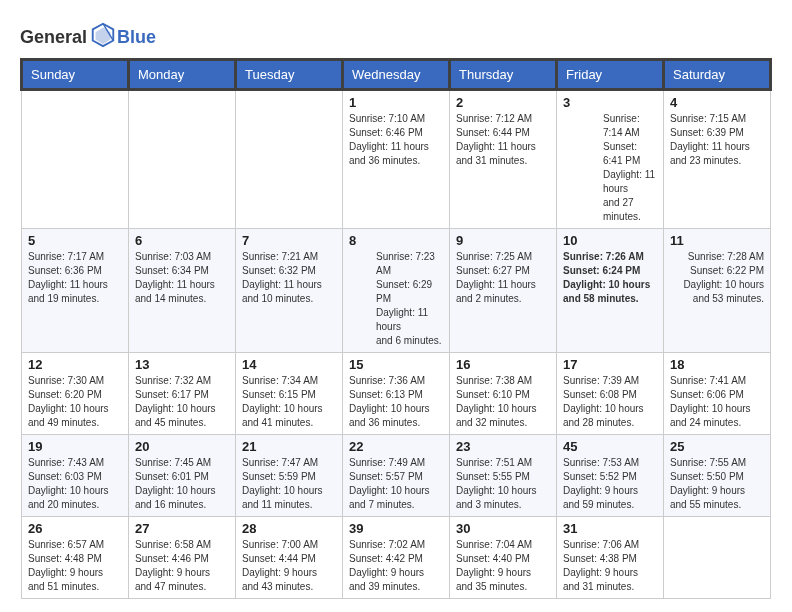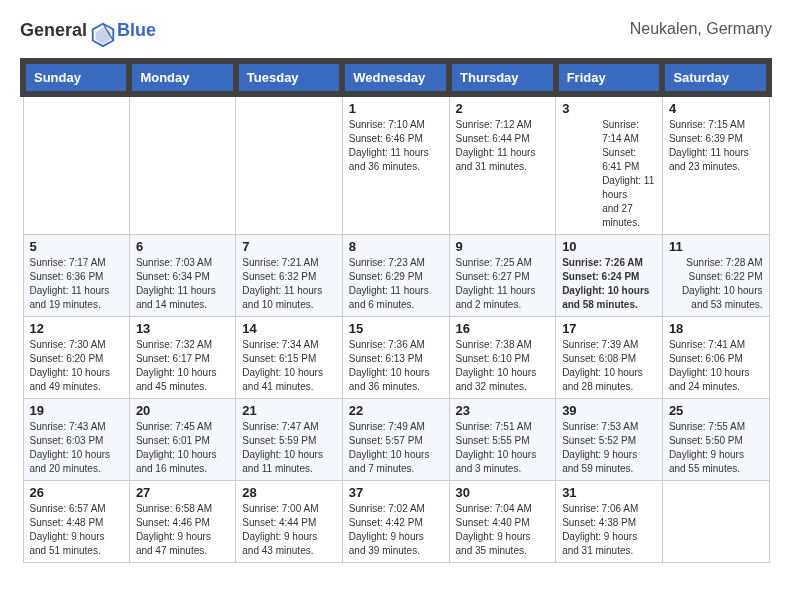--- a/index.html
+++ b/index.html
@@ -11,21 +11,21 @@
       padding: 20px;
     }
     .header {
       display: flex;
       justify-content: space-between;
       align-items: flex-start;
       margin-bottom: 10px;
     }
     .logo {
       display: flex;
-      align-items: flex-start;
+      align-items: flex-end;
     }
     .logo-icon {
       width: 28px;
       height: 28px;
       margin-left: 2px;
     }
     .title-block {
       text-align: right;
     }
     .month-title {
@@ -41,22 +41,22 @@
       width: 100%;
       border-collapse: collapse;
       border: 1px solid #ccc;
     }
     .calendar th {
       background-color: #3a6abf;
       color: #fff;
       text-align: left;
       padding: 6px 8px;
       font-size: 13px;
-      font-weight: bold;
-      border: 6px solid #404040;
+      font-weight: normal;
+      border: 3px solid #404040;
     }
     .calendar td {
       vertical-align: top;
       border: 1px solid #ccc;
       padding: 4px 6px;
       width: 107px;
       min-height: 90px;
       font-size: 11px;
       color: #333;
       background: #fff;
@@ -90,21 +90,20 @@
   <div class="logo">
     <span style="font-size:18px;font-weight:bold;color:#333;">General</span>
     <svg class="logo-icon" viewBox="0 0 30 30" width="30" height="30">
       <polygon points="15,4 26,10 26,22 15,28 4,22 4,10" fill="none" stroke="#3a6abf" stroke-width="2"></polygon>
       <polygon points="15,8 23,13 23,21 15,26 7,21 7,13" fill="#3a6abf" opacity="0.3"></polygon>
       <line x1="15" y1="4" x2="26" y2="22" stroke="#3a6abf" stroke-width="1.5"></line>
     </svg>
     <span style="font-size:18px;font-weight:bold;color:#3a6abf;">Blue</span>
   </div>
   <div class="title-block">
-    <div class="subtitle">Neukalen, Germany</div>
   </div>
 </div>
 
 <table class="calendar">
   <thead>
     <tr>
     <th>Sunday</th>
         <th>Monday</th>
         <th>Tuesday</th>
         <th>Wednesday</th>
@@ -164,21 +163,21 @@
         </td>
         <td>
           <span class="day-number">7</span>
           <div class="day-info" style="white-space: pre-line;">Sunrise: 7:21 AM
 Sunset: 6:32 PM
 Daylight: 11 hours
 and 10 minutes.</div>
         </td>
         <td>
           <span class="day-number">8</span>
-          <div class="day-info" style="white-space: pre-line;">Sunrise: 7:23 AM
+          <div class="day-info" style="white-space: pre-line; margin-left: 27px;">Sunrise: 7:23 AM
 Sunset: 6:29 PM
 Daylight: 11 hours
 and 6 minutes.</div>
         </td>
         <td>
           <span class="day-number">9</span>
           <div class="day-info" style="white-space: pre-line;">Sunrise: 7:25 AM
 Sunset: 6:27 PM
 Daylight: 11 hours
 and 2 minutes.</div>
@@ -279,21 +278,21 @@
 and 7 minutes.</div>
         </td>
         <td>
           <span class="day-number">23</span>
           <div class="day-info" style="white-space: pre-line;">Sunrise: 7:51 AM
 Sunset: 5:55 PM
 Daylight: 10 hours
 and 3 minutes.</div>
         </td>
         <td>
-          <span class="day-number">39</span>
+          <span class="day-number">45</span>
           <div class="day-info" style="white-space: pre-line;">Sunrise: 7:53 AM
 Sunset: 5:52 PM
 Daylight: 9 hours
 and 59 minutes.</div>
         </td>
         <td>
           <span class="day-number">25</span>
           <div class="day-info" style="white-space: pre-line;">Sunrise: 7:55 AM
 Sunset: 5:50 PM
 Daylight: 9 hours
@@ -316,21 +315,21 @@
 and 47 minutes.</div>
         </td>
         <td>
           <span class="day-number">28</span>
           <div class="day-info" style="white-space: pre-line;">Sunrise: 7:00 AM
 Sunset: 4:44 PM
 Daylight: 9 hours
 and 43 minutes.</div>
         </td>
         <td>
-          <span class="day-number">37</span>
+          <span class="day-number">39</span>
           <div class="day-info" style="white-space: pre-line;">Sunrise: 7:02 AM
 Sunset: 4:42 PM
 Daylight: 9 hours
 and 39 minutes.</div>
         </td>
         <td>
           <span class="day-number">30</span>
           <div class="day-info" style="white-space: pre-line;">Sunrise: 7:04 AM
 Sunset: 4:40 PM
 Daylight: 9 hours

